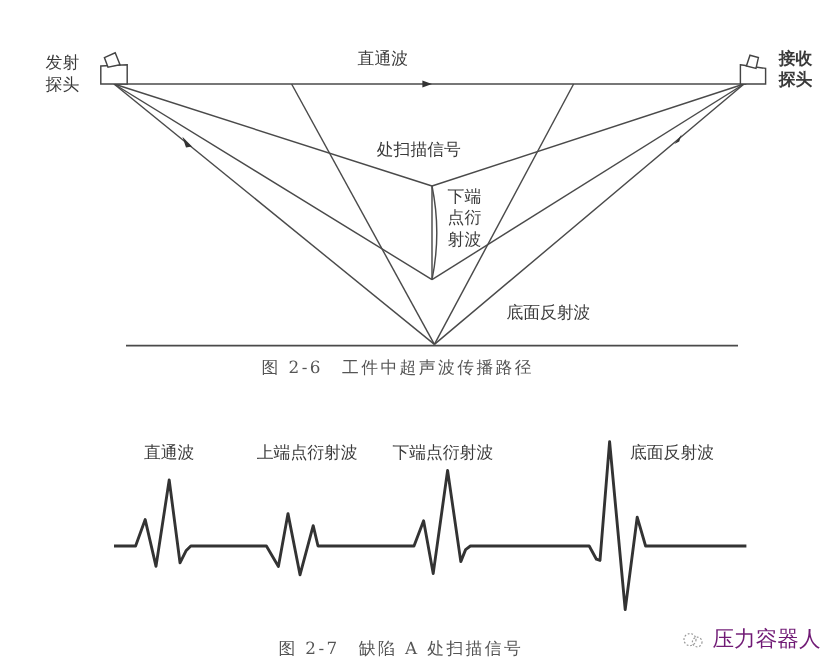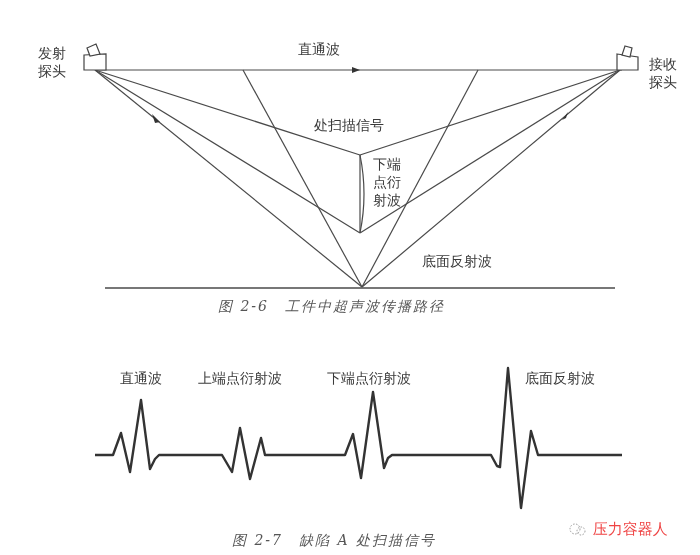--- a/index.html
+++ b/index.html
@@ -2,23 +2,23 @@
 <html><head>
 <meta charset="utf-8">
 <style>
   html, body { margin: 0; padding: 0; background: #ffffff; }
   body { width: 700px; height: 555px; position: relative; overflow: hidden;
          font-family: "DejaVu Serif", "Liberation Serif", serif; color: #333; }
   svg { position: absolute; left: 0; top: 0; }
   .lbl { position: absolute; font-size: 14px; color: #3a3a3a; white-space: nowrap;
          font-family: "DejaVu Sans", "Liberation Sans", sans-serif; line-height: 18px; }
   .cap { position: absolute; font-size: 14px; color: #555; white-space: nowrap;
-         letter-spacing: 2px; font-family: "DejaVu Serif", "Liberation Serif", serif; font-style: italic; }
+         letter-spacing: 2px; font-family: "DejaVu Serif", "Liberation Serif", serif; }
   .stack { white-space: normal; width: 30px; line-height: 18px; text-align: right; }
-  .wm { position: absolute; left: 568px; top: 520px; font-size: 15px; color: #ef4444;
+  .wm { position: absolute; left: 568px; top: 520px; font-size: 18px; color: #701a75;
         font-family: "DejaVu Sans", "Liberation Sans", sans-serif; }
 </style>
 </head>
 <body>
 
 <svg width="700" height="555" viewBox="0 0 700 555">
   <g stroke="#4a4a4a" stroke-width="1.2" fill="none">
 
     <line x1="95" y1="70" x2="622" y2="70"></line>
 
@@ -56,29 +56,29 @@
     <polygon points="625,46 632,48 630,57 622,55"></polygon>
   </g>
 
   <polyline fill="none" stroke="#333" stroke-width="2.4" stroke-linejoin="round" points="95,455 113,455 121,433 130,472 141,400 150,469 155,459 159,455
             222,455 232,472 240,428 250,479 261,438 265,455
             345,455 353,434 361,478 373,392 384,468 388,458 392,455
             491,455 497,466 500,467 508,368 521,508 531,431 538,455 622,455"></polyline>
 </svg>
 
 <div class="lbl stack" style="left:36px;top:44px;">发射探头</div>
-<div class="lbl stack" style="left:647px;top:55px;">接收探头</div>
+<div class="lbl stack" style="left:647px;top:40px;font-weight:bold;">接收探头</div>
 <div class="lbl" style="left:298px;top:40px;">直通波</div>
 <div class="lbl" style="left:314px;top:116px;">处扫描信号</div>
 <div class="lbl stack" style="left:371px;top:155px;">下端点衍射波</div>
 <div class="lbl" style="left:422px;top:252px;">底面反射波</div>
 <div class="cap" style="left:218px;top:298px;">图 2-6　工件中超声波传播路径</div>
 
 <div class="lbl" style="left:120px;top:369px;">直通波</div>
-<div class="lbl" style="left:198px;top:369px;">上端点衍射波</div>
+<div class="lbl" style="left:214px;top:369px;">上端点衍射波</div>
 <div class="lbl" style="left:327px;top:369px;">下端点衍射波</div>
 <div class="lbl" style="left:525px;top:369px;">底面反射波</div>
 <div class="cap" style="left:232px;top:532px;">图 2-7　缺陷 A 处扫描信号</div>
 
 <div class="wm">
   <span style="display:inline-block;width:20px;height:14px;position:relative;top:2px;">
     <svg width="20" height="14" viewBox="0 0 20 14" style="position:static;">
       <circle cx="7" cy="7" r="5" fill="none" stroke="#999" stroke-width="1" stroke-dasharray="1.5,1.5"></circle>
       <circle cx="13" cy="9" r="4" fill="none" stroke="#999" stroke-width="1" stroke-dasharray="1.5,1.5"></circle>
     </svg>

